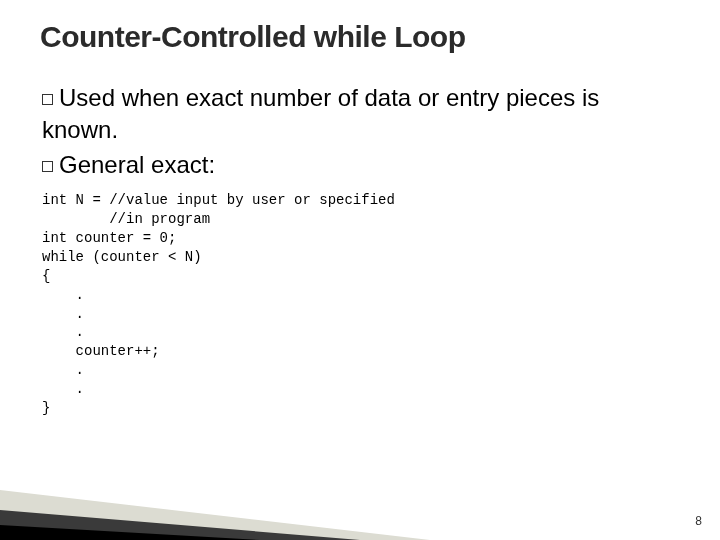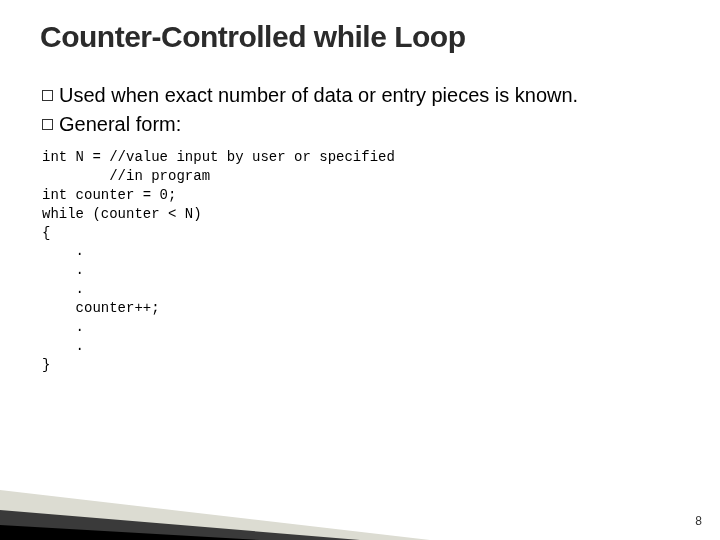--- a/index.html
+++ b/index.html
@@ -1,38 +1,38 @@
 <!DOCTYPE html>
 <html><head>
 <meta charset="utf-8">
 <style>
   * { margin: 0; padding: 0; box-sizing: border-box; }
   html, body { width: 720px; height: 540px; background: #fff; font-family: Verdana, Geneva, sans-serif; color: #000; overflow: hidden; }
   .slide { position: relative; width: 716px; height: 540px; padding: 20px 40px 0 40px; }
   .title { font-size: 30px; font-weight: 700; color: #2b2b2b; letter-spacing: -0.5px; margin-bottom: 28px; }
-  .bullets { font-size: 20px; line-height: 1.35; margin-bottom: 10px; padding-left: 2px; }
+  .bullets { font-size: 24px; line-height: 1.35; margin-bottom: 10px; padding-left: 2px; }
   .bullets p { margin-bottom: 2px; }
   .bullet-mark { display: inline-block; width: 11px; height: 11px; border: 1.5px solid #333; margin-right: 6px; position: relative; top: -1px; }
   .code { font-family: "Courier New", Courier, monospace; font-size: 14px; line-height: 1.35; white-space: pre; padding-left: 2px; }
   .pagenum { position: absolute; right: 14px; bottom: 12px; font-size: 12px; color: #333; }
   .decor { position: absolute; left: 0; bottom: 0; width: 720px; height: 110px; pointer-events: none; }
 </style>
 </head>
 <body>
 
 <div class="slide">
 
   <h1 class="title">Counter-Controlled while Loop</h1>
 
   <div class="bullets">
     <p>
       <span class="bullet-mark"></span><span>Used</span><span> when exact number of data or entry pieces is known.</span>
     </p>
     <p>
-      <span class="bullet-mark"></span><span>General</span><span> form:</span>
+      <span class="bullet-mark"></span><span>General</span><span> exact:</span>
     </p>
   </div>
 
   <pre class="code">int N = //value input by user or specified
         //in program
 int counter = 0;
 while (counter &lt; N)
 {
     .
     .

